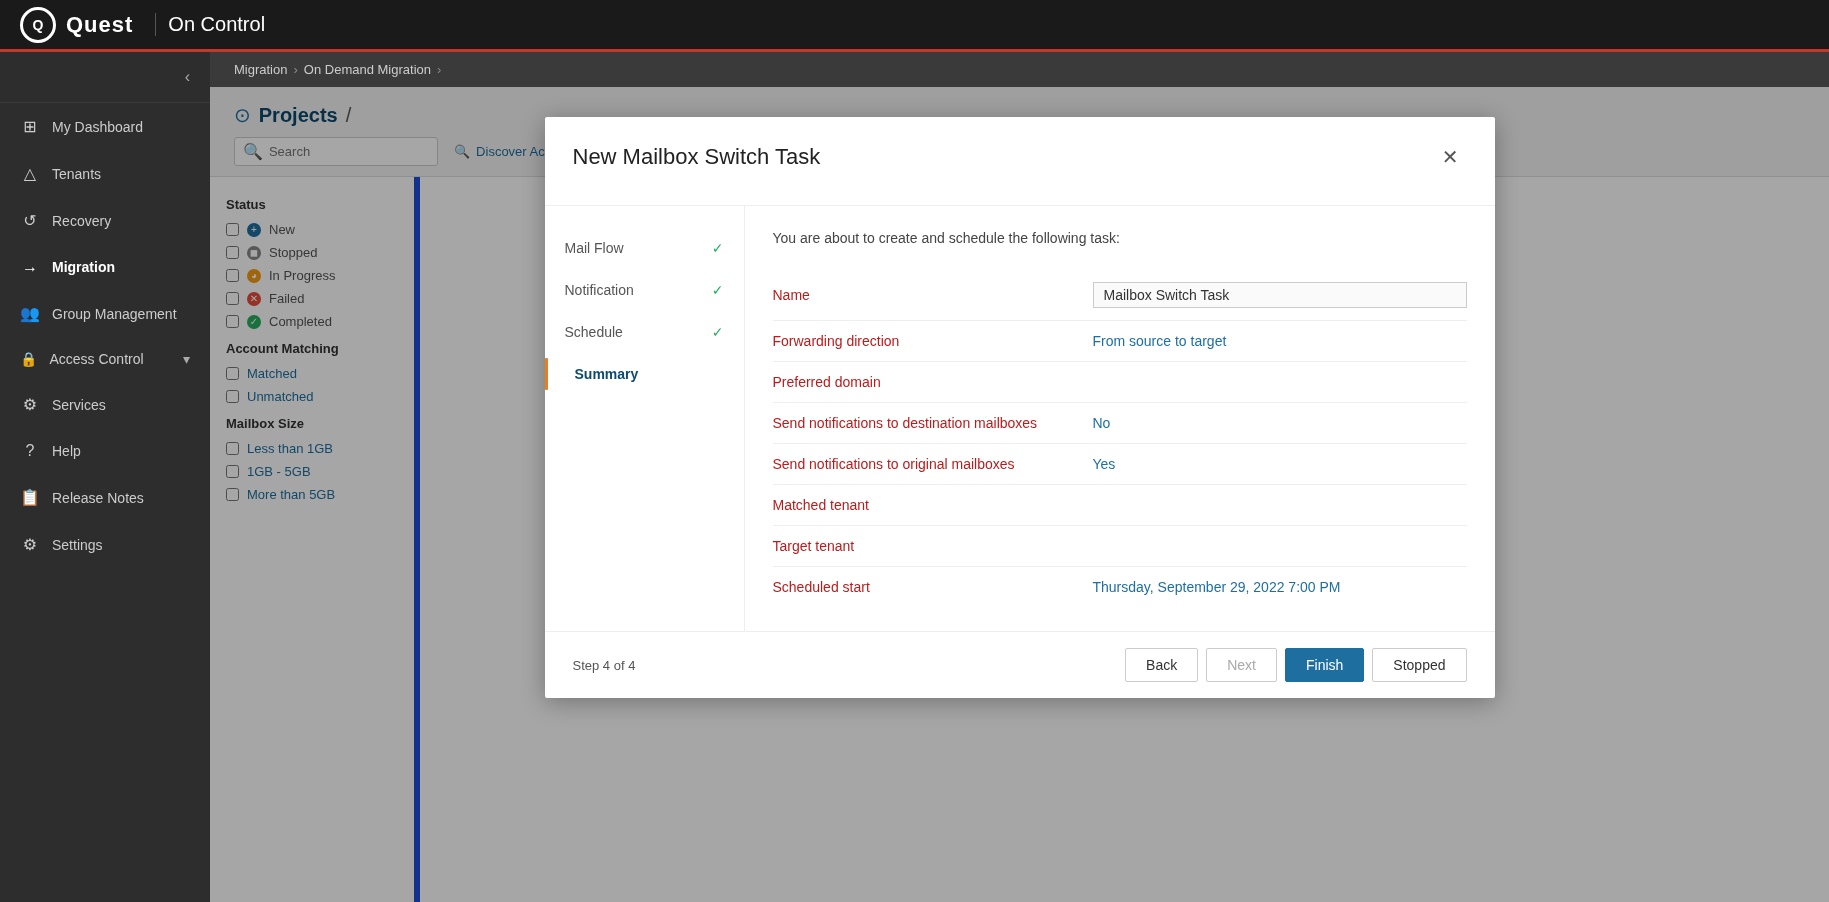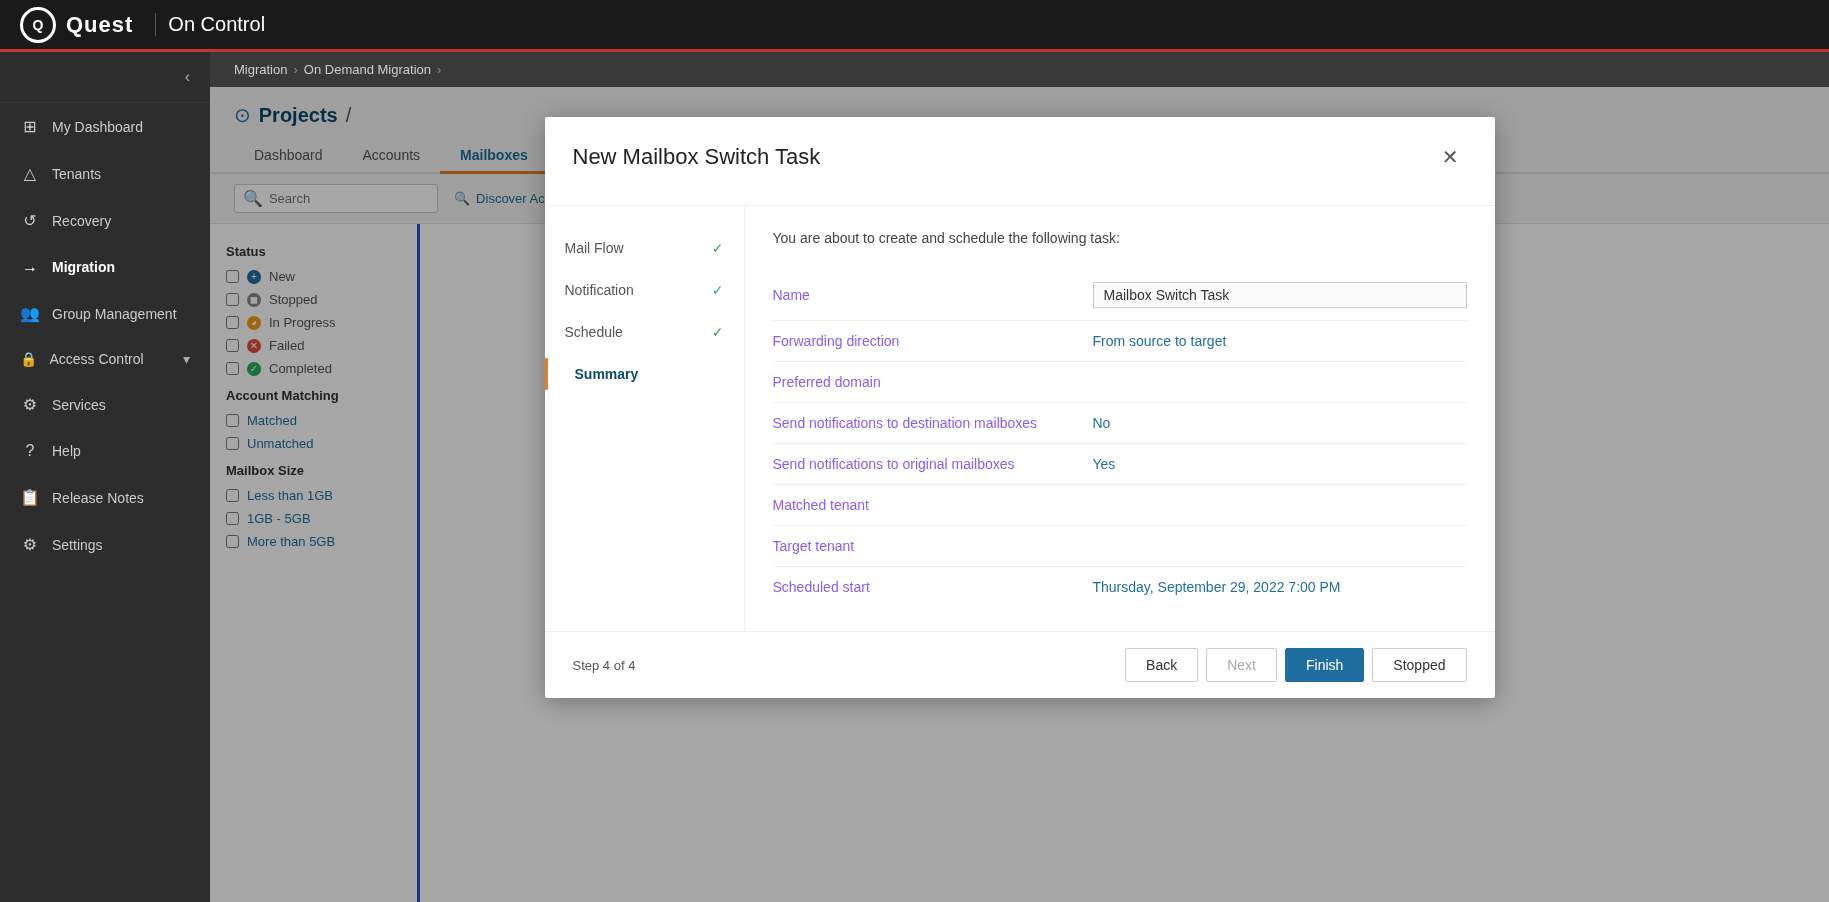--- a/index.html
+++ b/index.html
@@ -204,21 +204,21 @@
 
     
     .main-split {
       display: flex;
       flex: 1;
       overflow: hidden;
     }
     .filter-panel {
       width: 210px;
       background: white;
-      border-right: 3px solid #1d4ed8;
+      border-right: 6px solid #1d4ed8;
       overflow-y: auto;
       padding: 12px 16px;
       flex-shrink: 0;
     }
     .filter-section-title {
       font-size: 13px;
       font-weight: 600;
       color: #333;
       margin: 8px 0 6px;
     }
@@ -329,21 +329,21 @@
     .summary-row {
       display: flex;
       align-items: baseline;
       padding: 12px 0;
       border-bottom: 1px solid #eee;
       font-size: 14px;
     }
     .summary-row:last-child { border-bottom: none; }
     .summary-label {
       width: 320px;
-      color: #8b5cf6;
+      color: #b91c1c;
       flex-shrink: 0;
     }
     .summary-value {
       color: #555;
       flex: 1;
     }
     .summary-value.blue { color: #1e6fa0; }
     .summary-value.name-box {
       border: 1px solid #ccc;
       padding: 4px 10px;
@@ -466,26 +466,20 @@
     </div>
 
     <div class="inner-content">
 
       <div class="projects-header">
         <span class="projects-back">⊙</span>
         <span class="projects-title">Projects</span>
         <span class="projects-slash">/</span>
       </div>
 
-      <div class="tabs-bar">
-        <div class="tab">Dashboard</div>
-        <div class="tab">Accounts</div>
-        <div class="tab active">Mailboxes</div>
-        <div class="tab">OneDri...</div>
-      </div>
 
       <div class="toolbar">
         <div class="search-box">
           <span>🔍</span>
           <input type="text" placeholder="Search" style="">
         </div>
         <div class="toolbar-action">
           <span>🔍</span>
           <span>Discover Accounts</span>
         </div>

